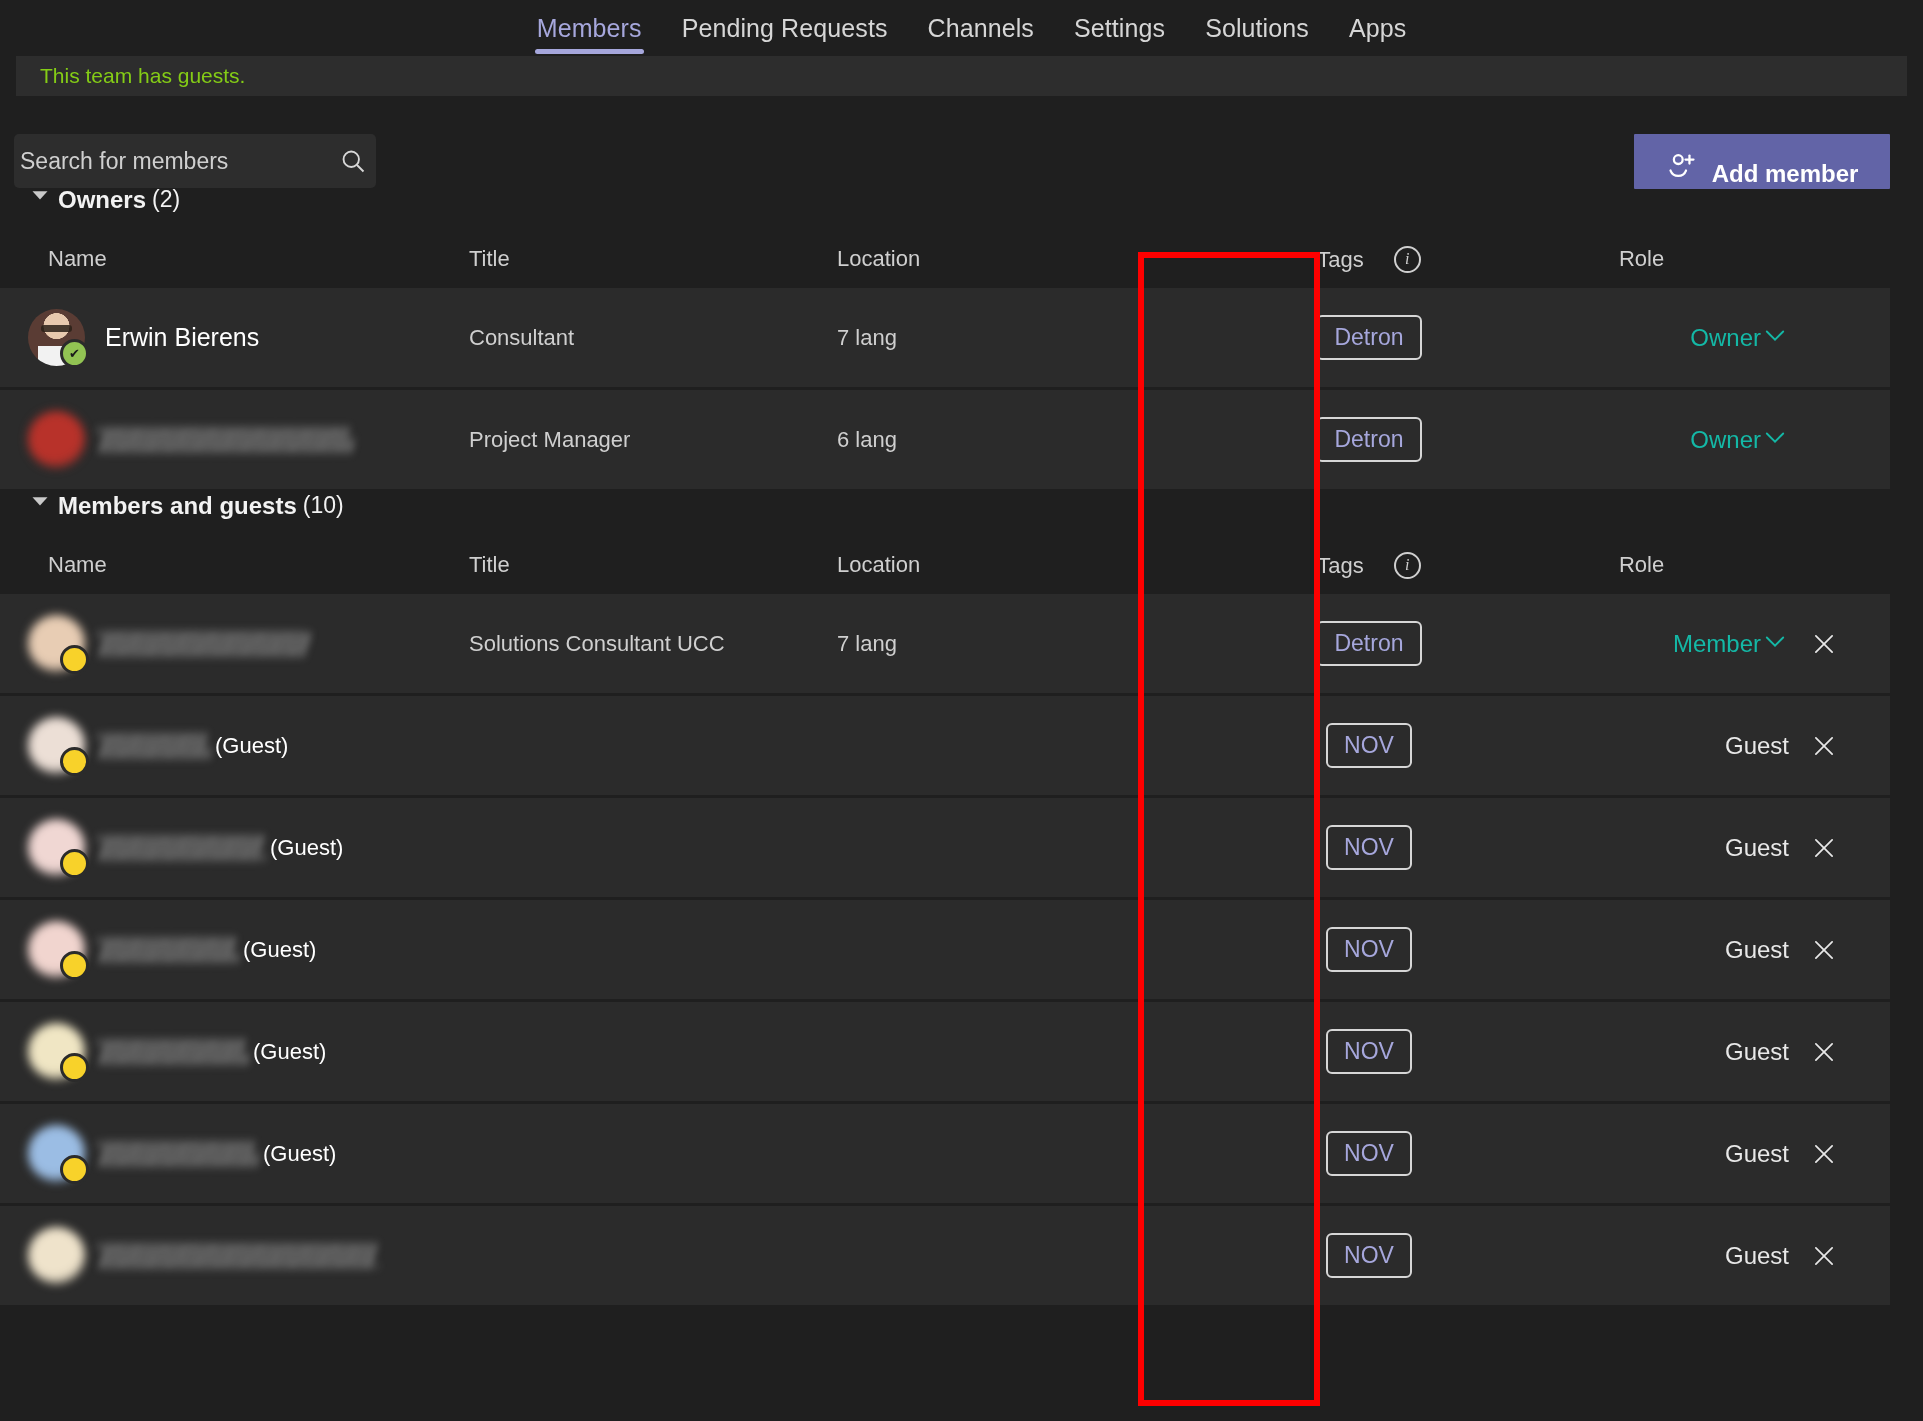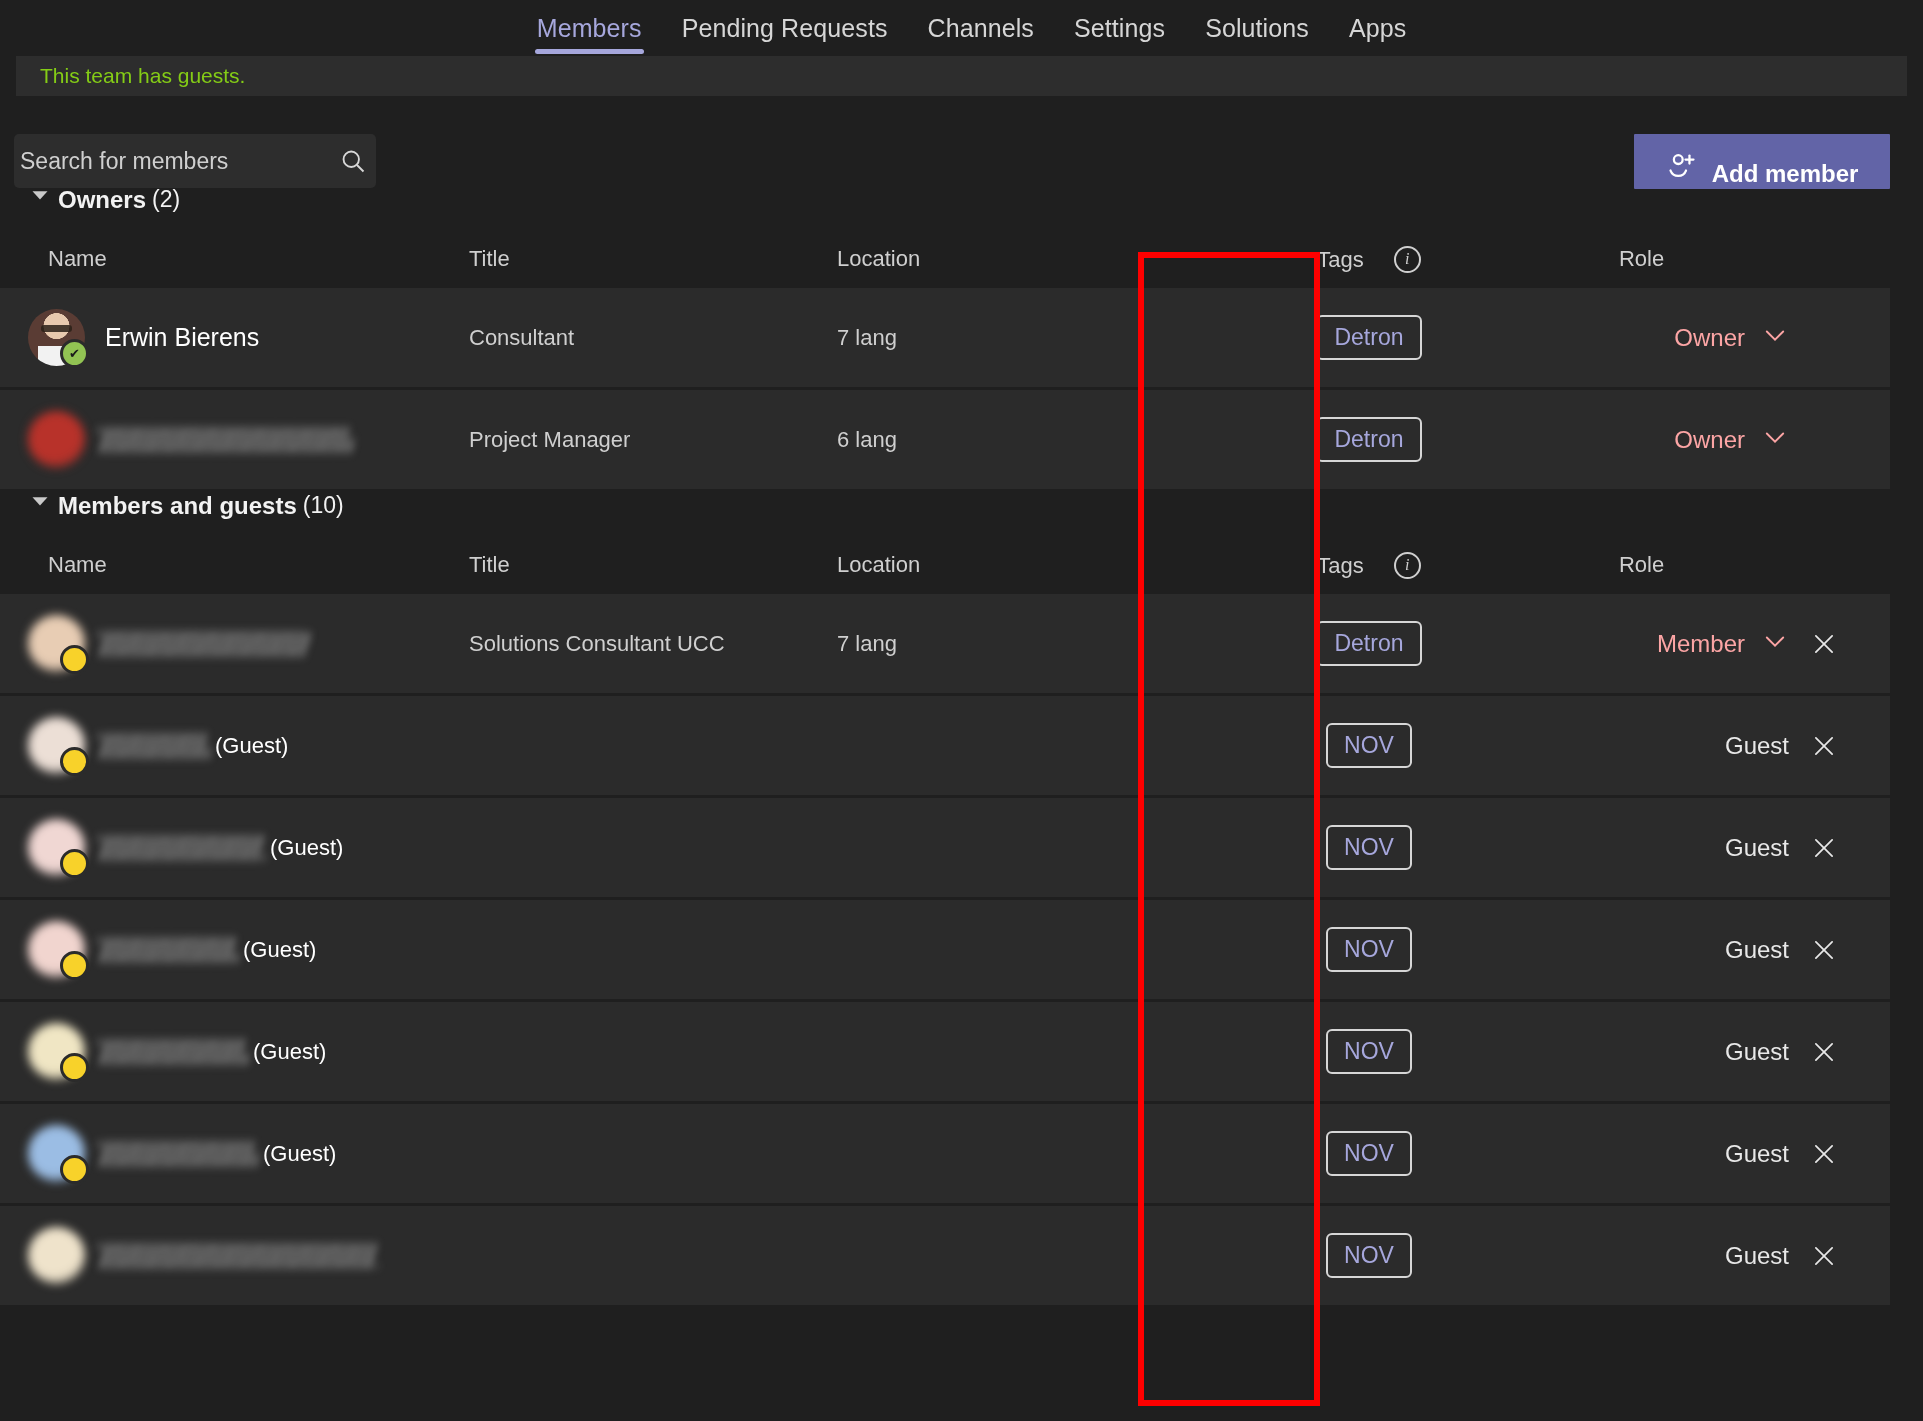--- a/index.html
+++ b/index.html
@@ -276,23 +276,23 @@
   .cell-role {
     display: flex;
     align-items: center;
     justify-content: flex-end;
     padding-right: 50px;
     gap: 18px;
   }
   .role-dd {
     display: flex;
     align-items: center;
-    gap: 16px;
+    gap: 0;
     font-size: 24px;
-    color: #fca5a5;
+    color: #14b8a6;
     cursor: pointer;
   }
   .role-static {
     font-size: 24px;
     color: #e8e8e8;
   }
   .remove-x {
     width: 34px;
     display: flex;
     align-items: center;

